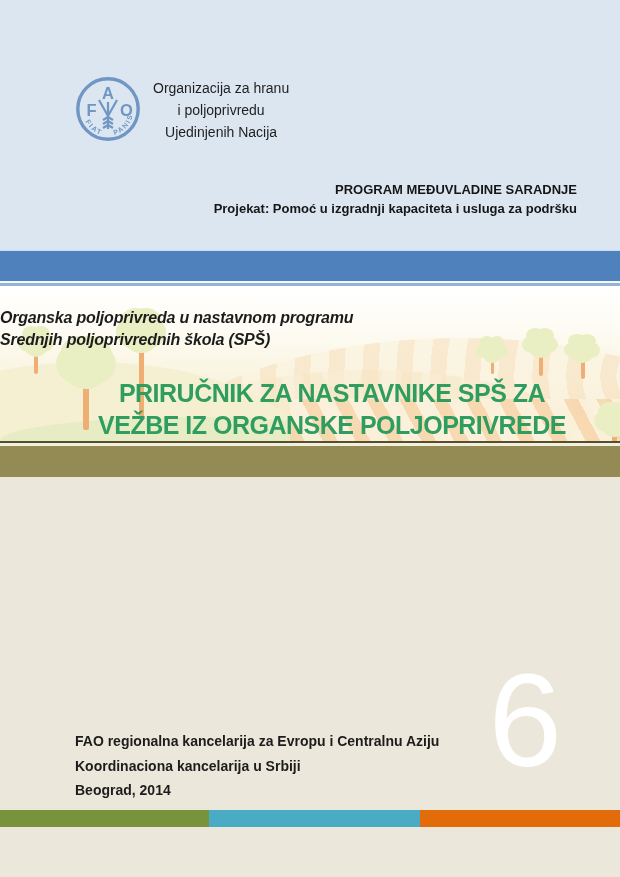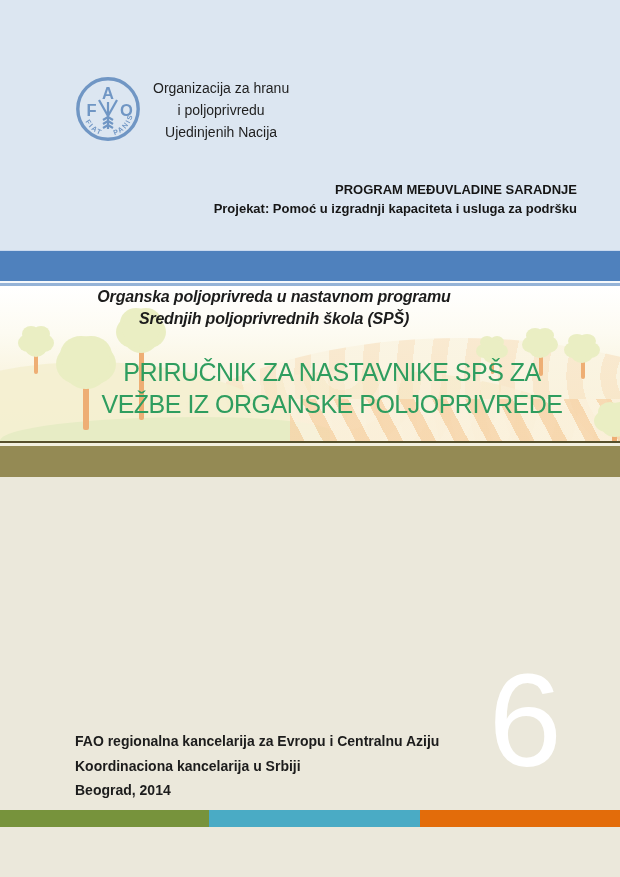--- a/index.html
+++ b/index.html
@@ -27,24 +27,24 @@
   .hill-mid{width:560px;height:260px;left:90px;top:84px;
     background:repeating-radial-gradient(circle at 45% 0%,#f9eed6 0 20px,#f6e7c5 20px 40px);opacity:.6;}
   .hill-left{width:460px;height:220px;left:-140px;top:76px;background:#f4efd0;opacity:.9;}
   .green-strip{position:absolute;left:0;bottom:0;width:330px;height:24px;background:#e7ecc5;border-radius:60% 40% 0 0/100% 60% 0 0;}
   .ray-stripes{position:absolute;right:0;bottom:0;width:330px;height:42px;
     background:repeating-linear-gradient(62deg,#f7d4a9 0 13px,#fbf2de 13px 29px);opacity:.8;}
   .tree{position:absolute;}
   .trunk{position:absolute;background:#eeae74;border-radius:2px;}
   .canopy{position:absolute;background:#eaeec3;border-radius:50%;
     box-shadow:-8px 4px 0 -2px #eaeec3,8px 4px 0 -2px #eaeec3,0 8px 0 -1px #eaeec3,-5px -5px 0 -3px #eaeec3,5px -5px 0 -3px #eaeec3;}
-  .subtitle{position:relative;margin-top:0;padding-right:72px;text-align:center;
+  .subtitle{position:relative;margin-top:21px;padding-right:72px;text-align:left;
     color:#1c1c1c;font-size:16px;font-style:italic;font-weight:700;line-height:22px;letter-spacing:-0.2px;}
   .main-title{position:relative;margin-top:26px;padding-left:44px;text-align:center;
-    color:#2e9d5f;font-size:25px;font-weight:400;line-height:32px;letter-spacing:-0.5px;}
+    color:#2e9d5f;font-size:25px;font-weight:700;line-height:32px;letter-spacing:-0.5px;}
 
   
   .divider-dark{width:620px;height:2px;background:#564f2b;}
   .divider-cream{width:620px;height:3px;background:#f2efde;}
   .band-olive{width:620px;height:31px;background:#948a54;}
 
   
   .bottom-section{position:relative;width:620px;height:400px;background:#ebe8db;}
   .big-number{position:absolute;top:178px;right:58px;color:#ffffff;font-size:132px;font-weight:100;line-height:1;}
   .footer-text{position:absolute;left:75px;top:252px;color:#1c1c1c;font-size:14px;font-weight:600;line-height:24.5px;}

